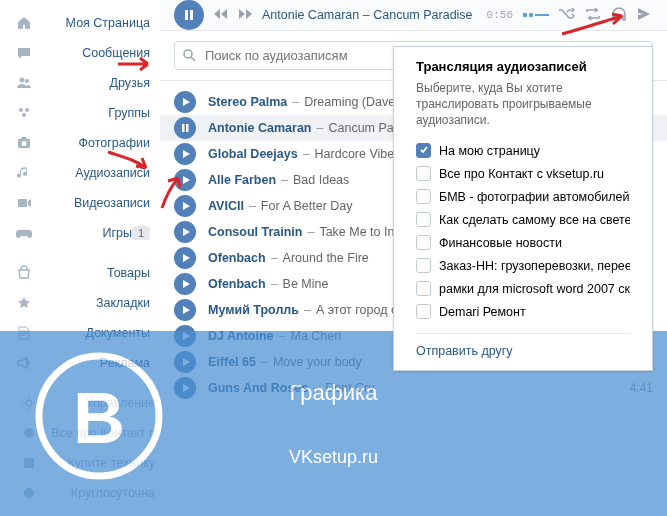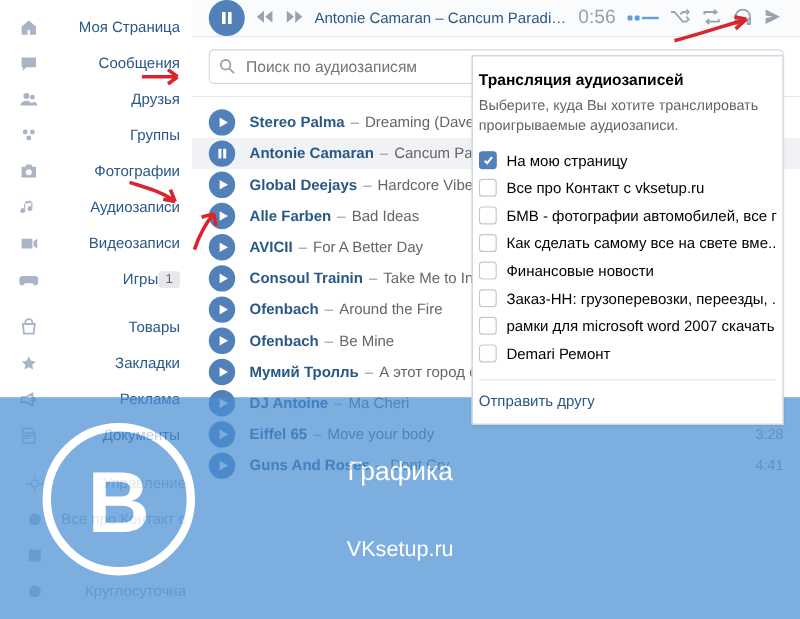--- a/index.html
+++ b/index.html
@@ -8,37 +8,37 @@
 .side-item { display: flex; align-items: center; padding: 5px 10px 5px 14px; color: #2a5885; cursor: pointer; }
 .side-item .icon { width: 20px; height: 20px; display: flex; align-items: center; justify-content: center; margin-right: 10px; }
 .side-item .icon svg { fill: #a9b5c4; }
 .side-item .label { flex: 1; text-align: right; }
 .side-item .badge { background: #e6e8ec; color: #666; border-radius: 3px; padding: 1px 6px; font-size: 11px; }
 .main { position: absolute; left: 160px; top: 0; right: 0; height: 516px; background: #fff; }
 .player-bar { height: 31px; background: #fafbfc; border-bottom: 1px solid #e7e8ec; display: flex; align-items: center; padding: 0 14px; gap: 10px; }
 .play-btn-big { width: 30px; height: 30px; border-radius: 50%; background: #5181b8; display: flex; align-items: center; justify-content: center; }
 .ctrl-btn svg { fill: #99a2ad; }
 .now-playing { flex: 1; color: #2a5885; font-size: 12.5px; white-space: nowrap; overflow: hidden; text-overflow: ellipsis; }
-.time { color: #99a2ad; font-size: 16px; }
+.time { color: #99a2ad; font-size: 11px; font-family: Liberation Mono, monospace; }
 .right-ctrls { display: flex; gap: 10px; align-items: center; }
 .right-ctrls svg { fill: #99a2ad; }
 .search-row { padding: 10px 14px; border-bottom: 1px solid #e7e8ec; }
 .search-input { width: 100%; border: 1px solid #d3d9de; border-radius: 4px; padding: 6px 10px 6px 30px; font-size: 13px; color: #828282; background: #fff; }
 .search-wrap { position: relative; }
 .search-wrap .s-icon { position: absolute; left: 8px; top: 7px; }
 .tracks { padding: 8px 0 0 0; }
 .track { display: flex; align-items: center; padding: 4px 14px; height: 26px; }
 .track.active { background: #f0f2f5; }
 .track .pbtn { width: 22px; height: 22px; border-radius: 50%; background: #5181b8; display: flex; align-items: center; justify-content: center; margin-right: 12px; flex-shrink: 0; }
 .track .artist { color: #2a5885; font-weight: 600; }
 .track .sep { color: #939393; margin: 0 5px; }
 .track .title { color: #656565; }
 .track .info { flex: 1; white-space: nowrap; overflow: hidden; text-overflow: ellipsis; }
 .track .dur { color: #939393; font-size: 12px; }
-.popup { position: absolute; top: 46px; right: 14px; width: 260px; background: #fff; border: 1px solid #c5d0db; box-shadow: 0 1px 3px rgba(0,0,0,.12); padding: 12px 5px; z-index: 50; }
+.popup { position: absolute; top: 46px; right: 14px; width: 260px; background: #fff; border: 1px solid #c5d0db; box-shadow: 0 1px 3px rgba(0,0,0,.12); padding: 12px 22px; z-index: 50; }
 .popup-title { font-weight: 600; color: #000; margin-bottom: 6px; font-size: 13px; }
 .popup-desc { color: #656565; font-size: 12px; margin-bottom: 10px; line-height: 1.35; }
 .opt { display: flex; align-items: flex-end; padding: 4px 0; font-size: 12.5px; color: #000; white-space: nowrap; overflow: hidden; text-overflow: ellipsis; }
 .chk { width: 15px; height: 15px; border: 1px solid #c1c9d1; border-radius: 3px; margin-right: 8px; flex-shrink: 0; display: flex; align-items: center; justify-content: center; }
 .chk.on { background: #5181b8; border-color: #5181b8; }
 .popup-link { color: #2a5885; font-size: 12.5px; margin-top: 10px; padding-top: 10px; border-top: 1px solid #e7e8ec; cursor: pointer; }
 .arrow { position: absolute; z-index: 40; pointer-events: none; }
 .arrow svg { fill: #d9262c; }
 .watermark { position: absolute; left: 0; bottom: 0; width: 667px; height: 185px; background: #4a8fd4; opacity: 0.72; z-index: 30; pointer-events: none; display: flex; align-items: center; justify-content: center; flex-direction: column; }
 .watermark .big-b { position: absolute; left: 34px; top: 20px; }
@@ -137,32 +137,32 @@
       <span class="icon">
         <svg width="16" height="16" viewBox="0 0 16 16">
           <path d="M8 2l1.8 3.6 4 .6-2.9 2.8.7 4L8 11l-3.6 1.9.7-4L2.2 6.2l4-.6z"></path>
         </svg>
       </span>
       <span class="label">Закладки</span>
     </div>
   <div class="side-item">
       <span class="icon">
         <svg width="16" height="16" viewBox="0 0 16 16">
+          <path d="M3 2h7l3 3v9H3zM4 6h8M4 8h8M4 10h5" stroke="#a9b5c4" fill="none"></path>
+        </svg>
+      </span>
+      <span class="label">Документы</span>
+    </div>
+  <div class="side-item">
+      <span class="icon">
+        <svg width="16" height="16" viewBox="0 0 16 16">
           <path d="M2 6h3l6-3v10l-6-3H2zM12 6a3 3 0 010 4" fill="none" stroke="#a9b5c4" stroke-width="1.5"></path>
         </svg>
       </span>
       <span class="label">Реклама</span>
-    </div>
-  <div class="side-item">
-      <span class="icon">
-        <svg width="16" height="16" viewBox="0 0 16 16">
-          <path d="M3 2h7l3 3v9H3zM4 6h8M4 8h8M4 10h5" stroke="#a9b5c4" fill="none"></path>
-        </svg>
-      </span>
-      <span class="label">Документы</span>
     </div>
 
   <div class="faded-section">
     <div class="side-item">
         <span class="icon">
           <svg width="16" height="16" viewBox="0 0 16 16">
             <circle cx="8" cy="8" r="3" fill="none" stroke="#a9b5c4"></circle>
             <path d="M8 1v3M8 12v3M1 8h3M12 8h3" stroke="#a9b5c4"></path>
           </svg>
         </span>
@@ -175,20 +175,21 @@
           </svg>
         </span>
         <span class="label">Все про Контакт c</span>
       </div>
     <div class="side-item">
         <span class="icon">
           <svg width="16" height="16">
             <rect x="3" y="3" width="10" height="10" fill="#a9b5c4"></rect>
           </svg>
         </span>
+        <span class="label">Купите технику</span>
       </div>
     <div class="side-item">
         <span class="icon">
           <svg width="16" height="16">
             <circle cx="8" cy="8" r="5" fill="#a9b5c4"></circle>
           </svg>
         </span>
         <span class="label">Круглосуточна</span>
       </div>
   </div>

